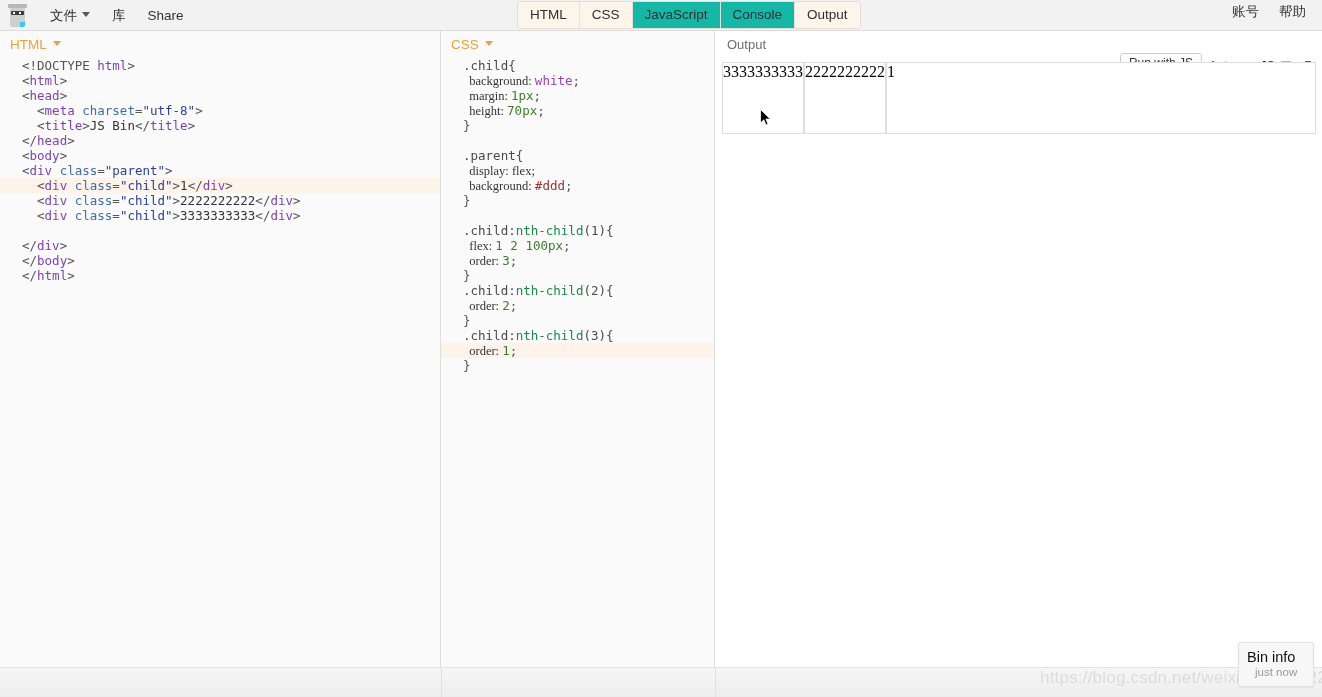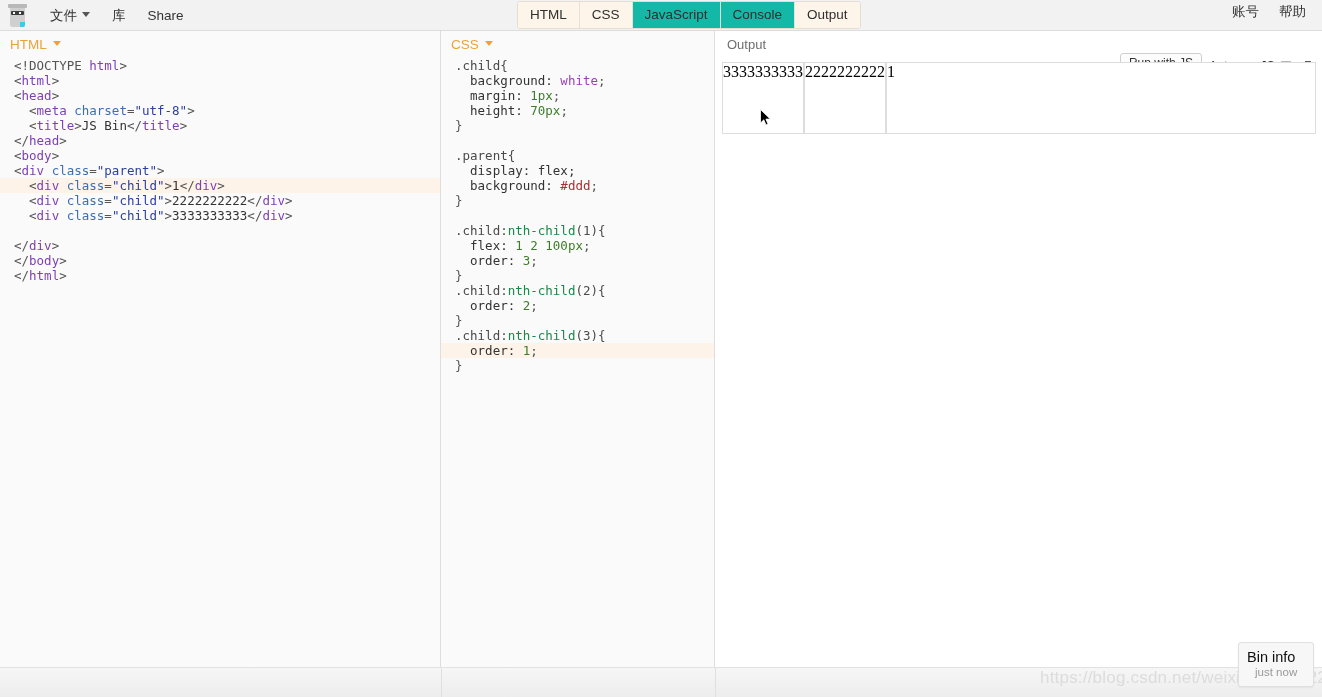--- a/index.html
+++ b/index.html
@@ -174,33 +174,33 @@
     line-height: 15px;
     color: #333;
     background: #fafafa;
     height: calc(100% - 27px);
     overflow: hidden;
   }
   .code-line {
     height: 15px;
     line-height: 15px;
     white-space: pre;
-    padding-left: 14px;
+    padding-left: 22px;
   }
   .code-line.hl { background: #fdf3e8; }
 
   
   .t-tag    { color: #7d3fb5; }
   .t-attr   { color: #3c6fb0; }
   .t-val    { color: #2a3fa0; }
   .t-plain  { color: #333333; }
   .t-punct  { color: #555555; }
   .t-sel    { color: #4a4a4a; }
   .t-pseudo { color: #1a8a4a; }
-  .t-prop   { color: #333333; }
+  .t-prop   { color: #333333; font-family: Liberation Serif, serif; }
   .t-num    { color: #3d7c28; }
   .t-kw     { color: #9a3fb8; }
   .t-hex    { color: #a33232; }
 
   
   .output-head {
     height: 27px;
     display: flex;
     align-items: center;
     background: #ffffff;

